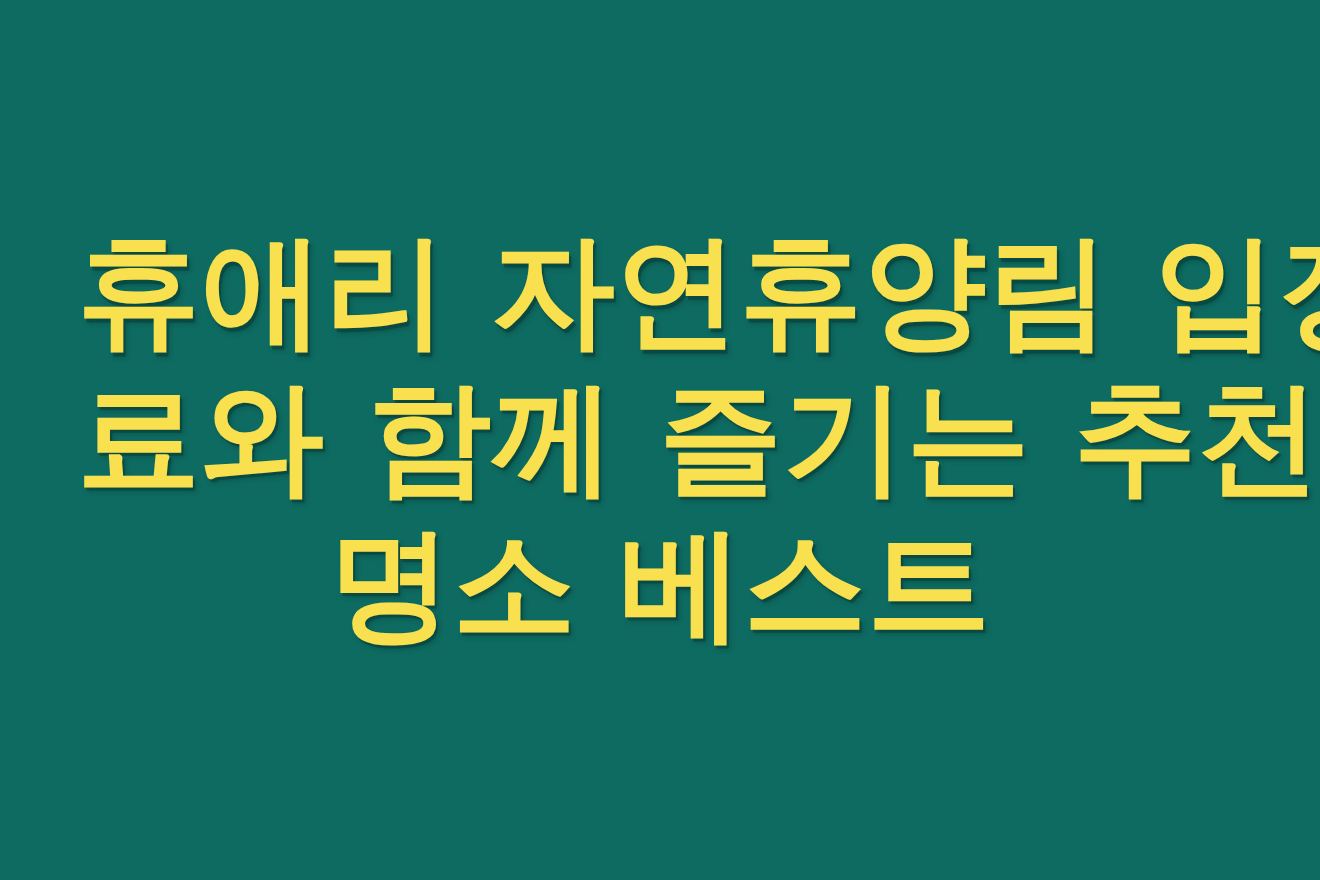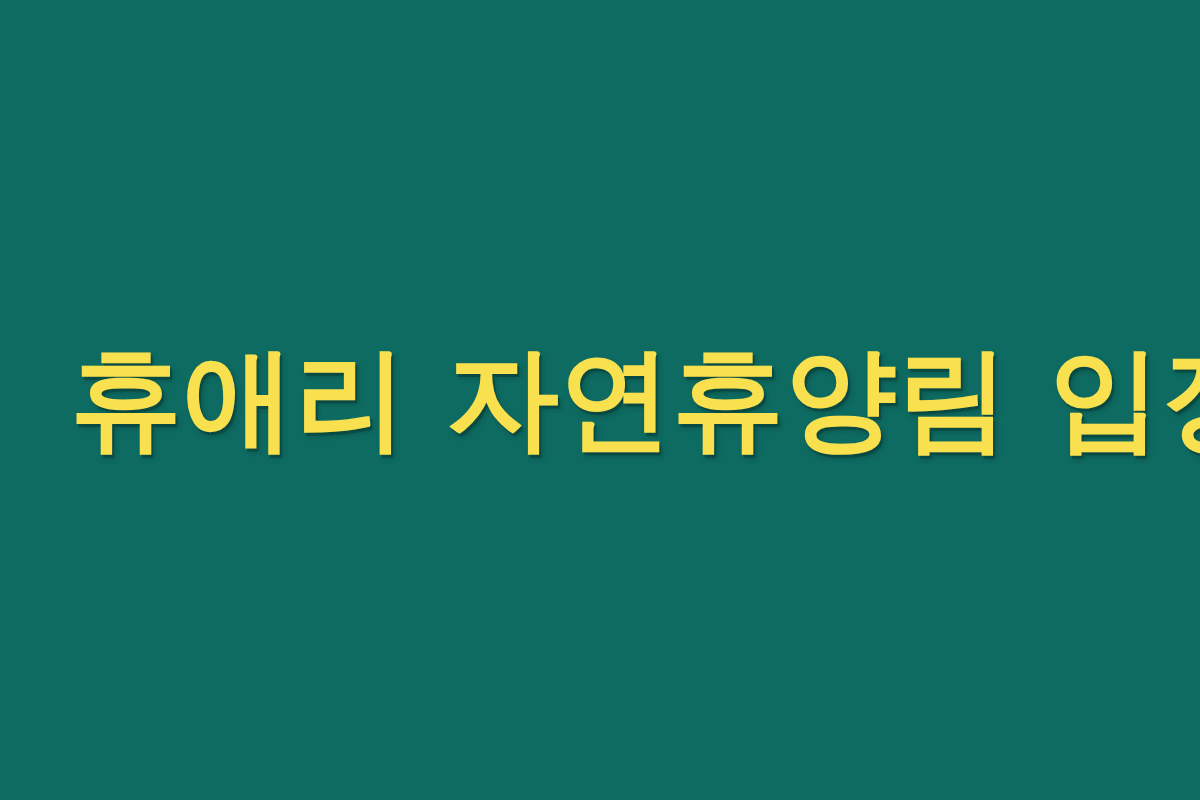--- a/index.html
+++ b/index.html
@@ -55,16 +55,18 @@
 </style>
 </head>
 <body>
 
 <div class="banner">
 
   <div class="title-block">
 
     <span class="title-line">휴애리 자연휴양림 입장</span>
 
+    <span class="title-line">료와 함께 즐기는 추천</span>
 
+    <span class="title-line">명소 베스트</span>
 
   </div>
 </div>
 
 </body></html>

